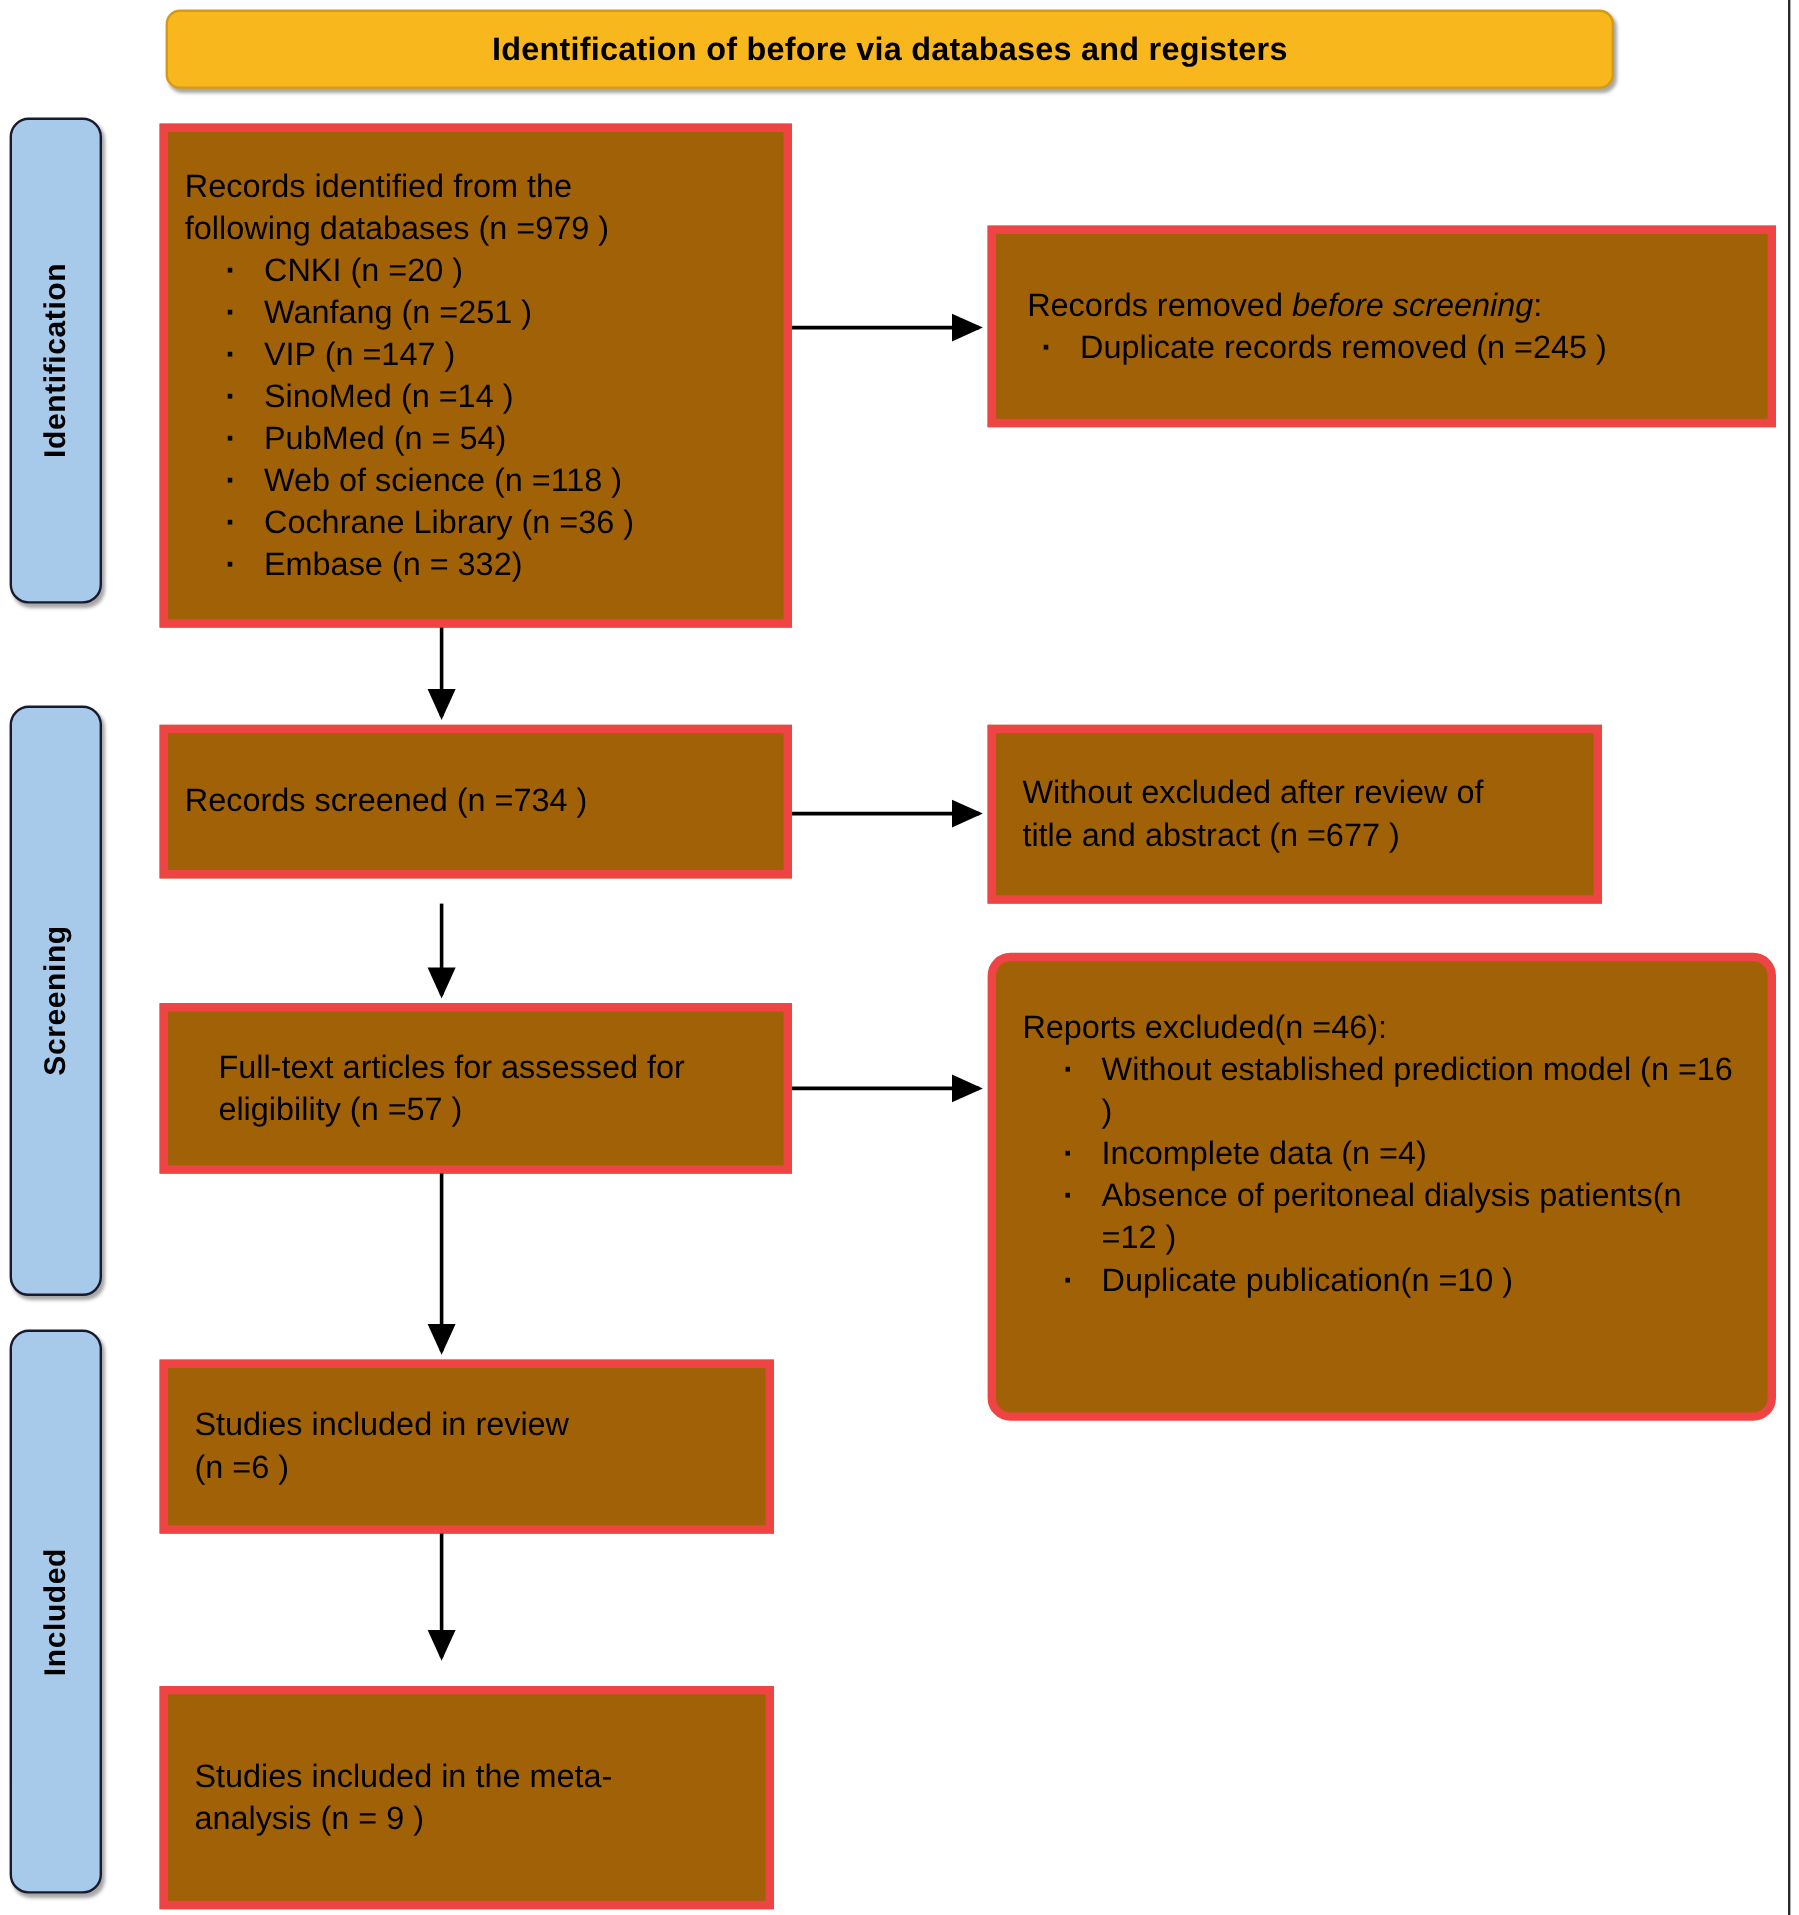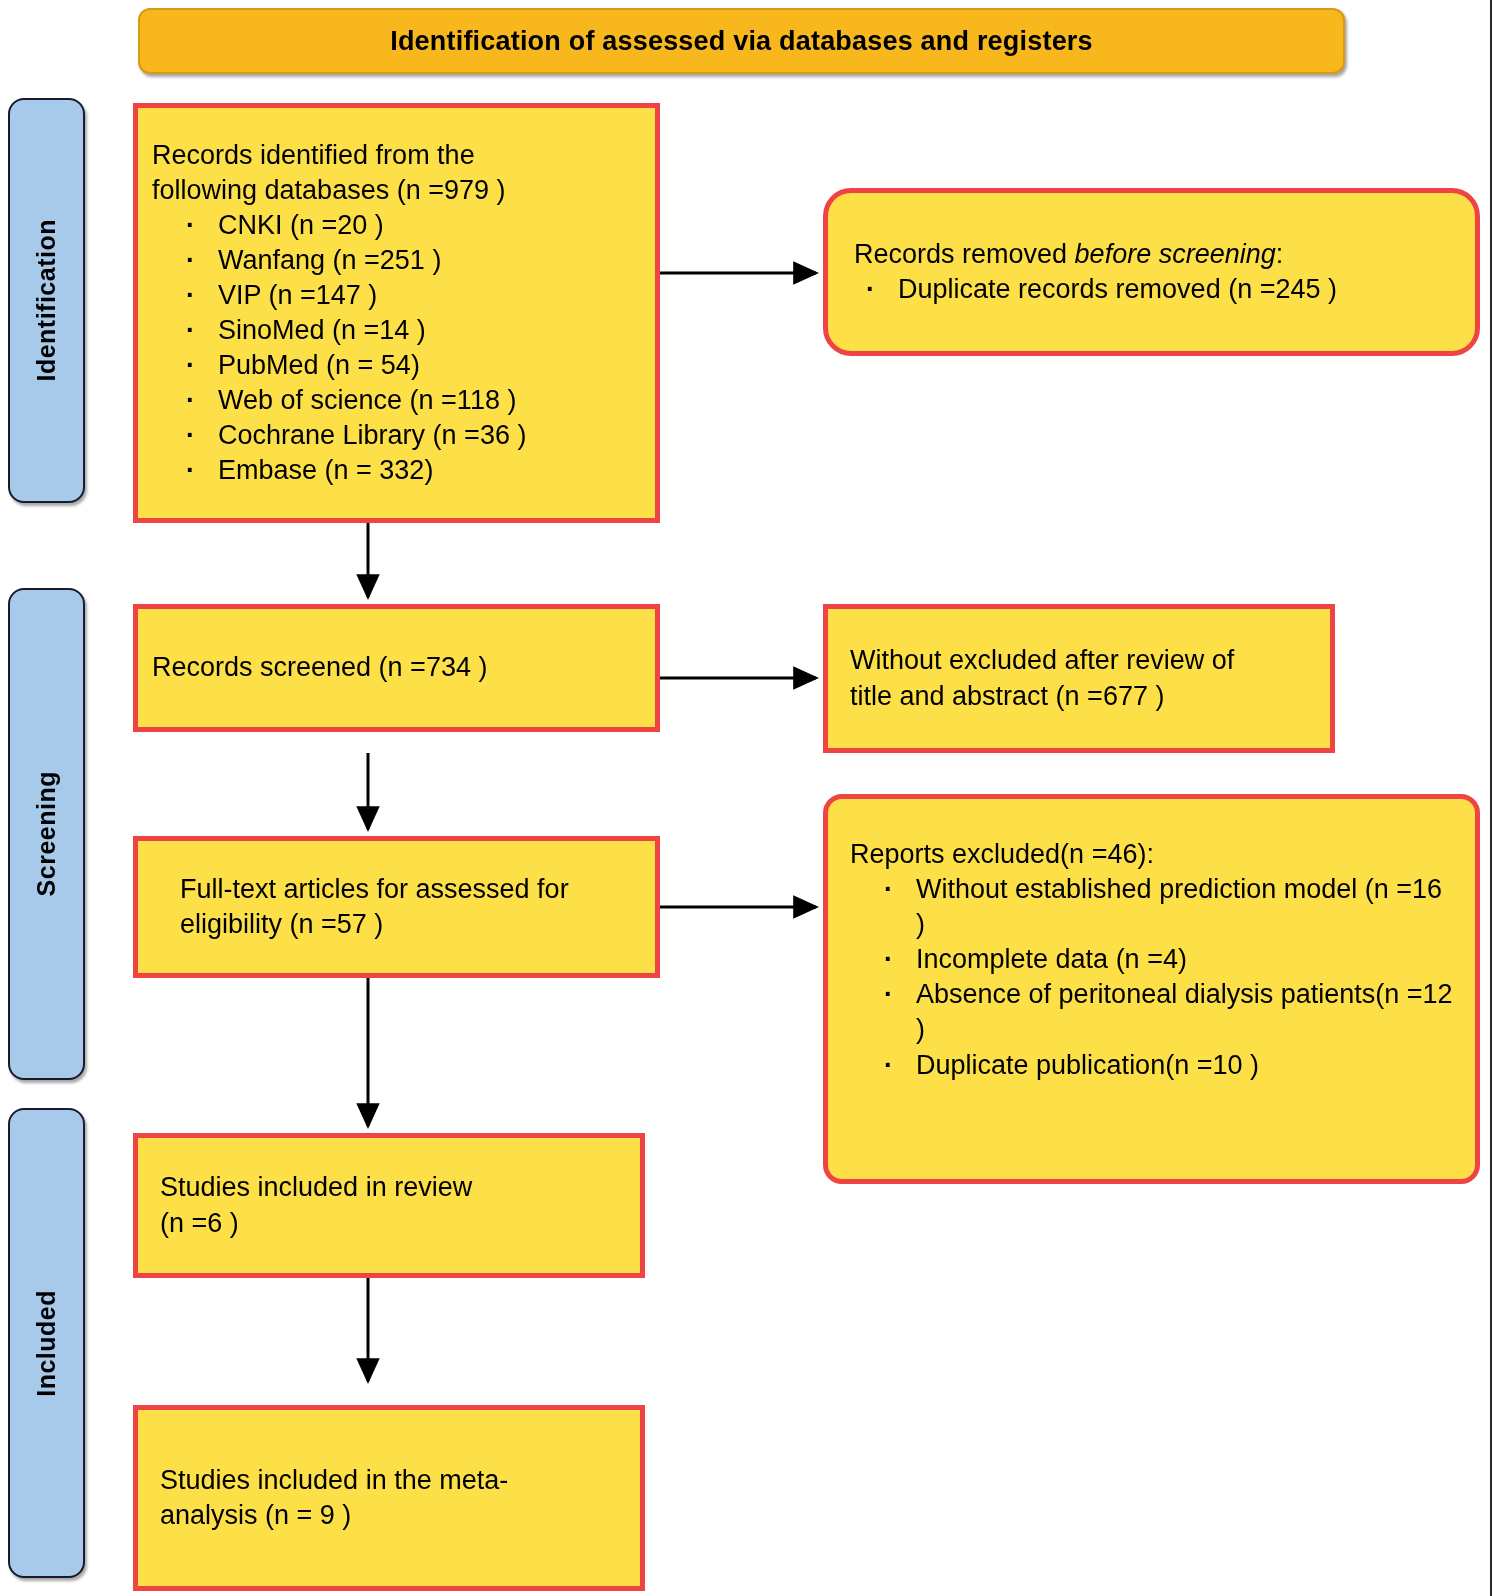--- a/index.html
+++ b/index.html
@@ -63,22 +63,22 @@
     font-size: 25px;
     font-weight: bold;
     letter-spacing: 0.5px;
     color: #000000;
     white-space: nowrap;
   }
 
   
   .box {
     position: absolute;
-    background: #fde047;
-    border: 5px solid #ef4444;
+    background: #a16207;
+    border: 7px solid #ef4444;
     box-sizing: border-box;
     display: flex;
     align-items: center;
   }
   .box-inner {
     padding: 0 14px;
     width: 100%;
     box-sizing: border-box;
   }
   .line {
@@ -126,21 +126,21 @@
     height: 1596px;
     background: #2b2b2b;
   }
 </style>
 </head>
 <body>
 
 <div id="canvas">
 
   <div class="banner">
-    <div class="banner-text">Identification of assessed via databases and registers</div>
+    <div class="banner-text">Identification of before via databases and registers</div>
   </div>
 
   <div class="phase" style="top:98px; height:405px;">
     <span class="phase-text">Identification</span>
   </div>
   <div class="phase" style="top:588px; height:492px;">
     <span class="phase-text">Screening</span>
   </div>
   <div class="phase" style="top:1108px; height:470px;">
     <span class="phase-text">Included</span>
@@ -156,21 +156,21 @@
         <li><span class="bul"></span><span>VIP (n =147 )</span></li>
         <li><span class="bul"></span><span>SinoMed (n =14 )</span></li>
         <li><span class="bul"></span><span>PubMed (n = 54)</span></li>
         <li><span class="bul"></span><span>Web of science (n =118 )</span></li>
         <li><span class="bul"></span><span>Cochrane Library (n =36 )</span></li>
         <li><span class="bul"></span><span>Embase (n = 332)</span></li>
       </ul>
     </div>
   </div>
 
-  <div class="box" style="left:823px; top:188px; width:657px; height:168px;border-radius:28px;">
+  <div class="box" style="left:823px; top:188px; width:657px; height:168px;">
     <div class="box-inner" style="padding:0 26px;">
       <div class="line"><span>Records removed </span><span class="ital">before screening</span><span>:</span></div>
       <ul class="bullets">
         <li class="sm"><span class="bul"></span><span>Duplicate records removed  (n =245 )</span></li>
       </ul>
     </div>
   </div>
 
   <div class="box" style="left:133px; top:604px; width:527px; height:128px;">
     <div class="box-inner">

